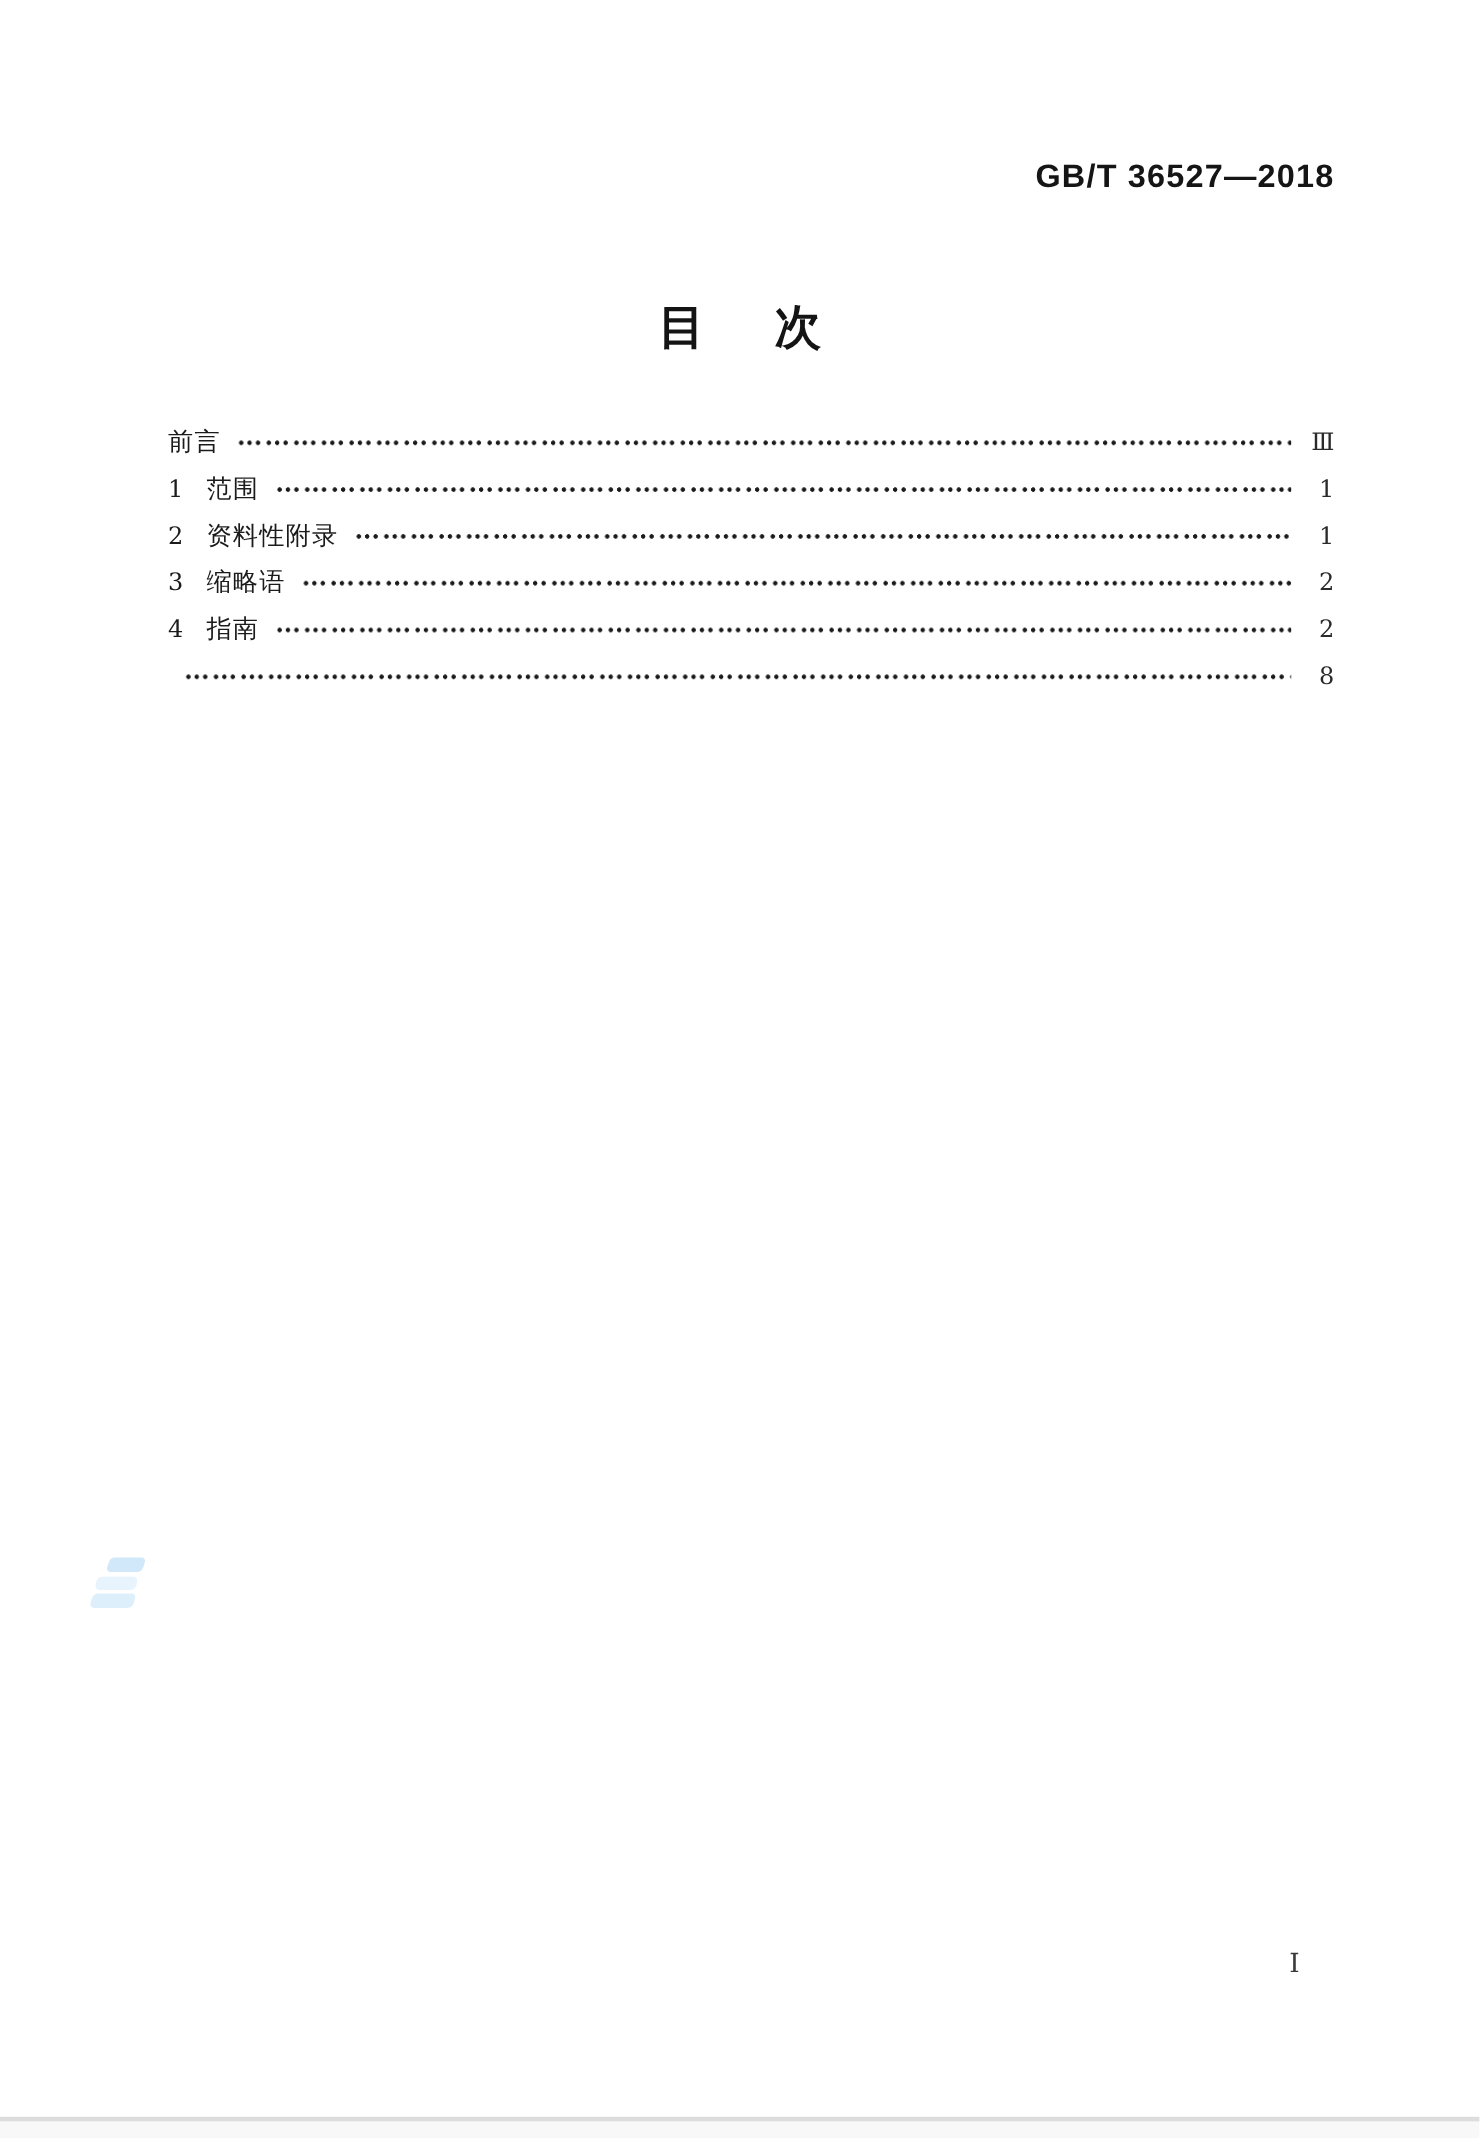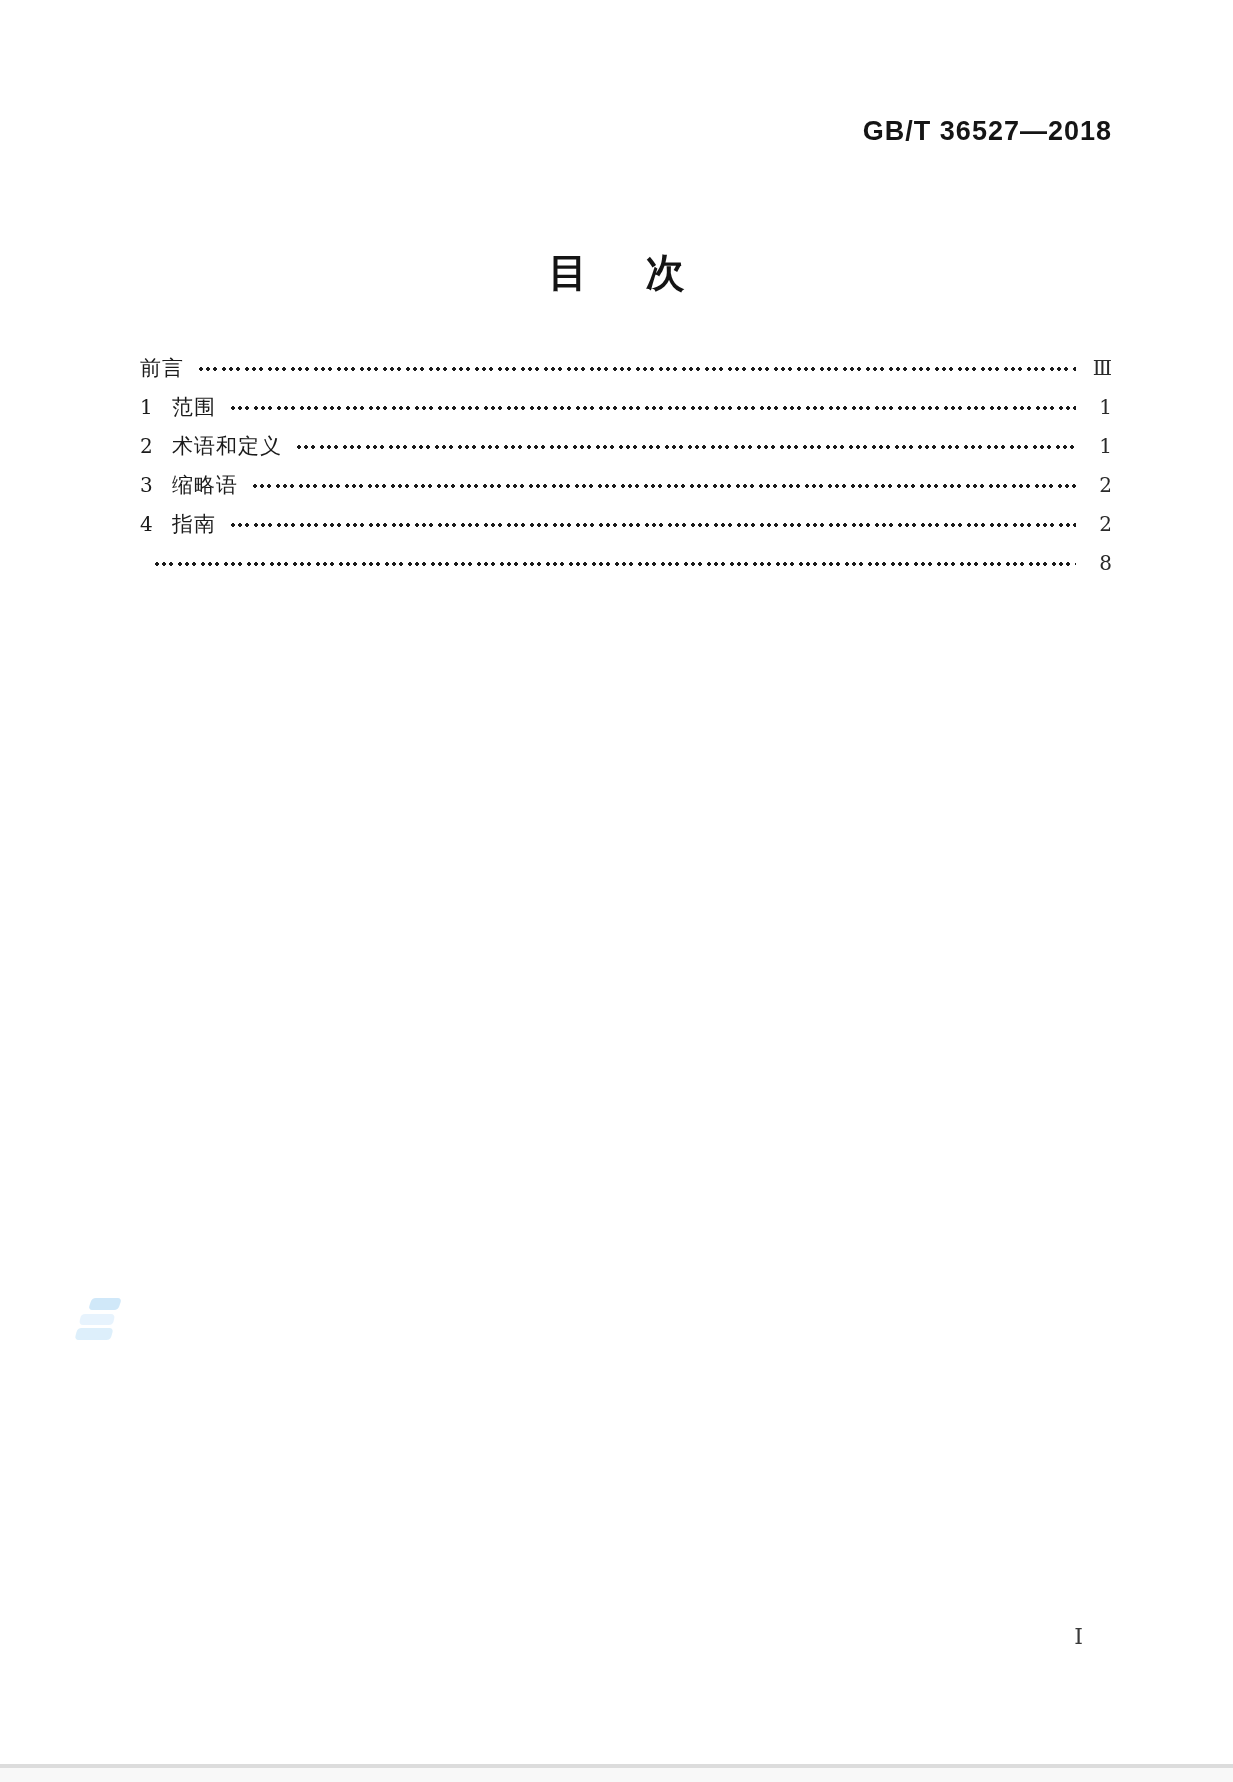--- a/index.html
+++ b/index.html
@@ -9,21 +9,21 @@
     position: relative;
     overflow: hidden;
     font-family: "DejaVu Serif", "Liberation Serif", serif;
     color: #1c1c1c;
   }
   .page { position: absolute; inset: 0; }
 
   
   .std-code {
     position: absolute;
-    top: 116px; right: 121px;
+    top: 132px; right: 121px;
     font-family: "Liberation Sans", sans-serif;
     font-weight: bold;
     font-size: 27px;
     letter-spacing: 1px;
     color: #151515;
   }
 
   
   .doc-title {
     position: absolute;
@@ -117,21 +117,21 @@
 
     <div class="toc-row">
       <span class="toc-num">1</span>
       <span class="toc-label">范围</span>
       <span class="leader"></span>
       <span class="toc-page">1</span>
     </div>
 
     <div class="toc-row">
       <span class="toc-num">2</span>
-      <span class="toc-label">术语和定义</span>
+      <span class="toc-label">资料性附录</span>
       <span class="leader"></span>
       <span class="toc-page">1</span>
     </div>
 
     <div class="toc-row">
       <span class="toc-num">3</span>
       <span class="toc-label">缩略语</span>
       <span class="leader"></span>
       <span class="toc-page">2</span>
     </div>

